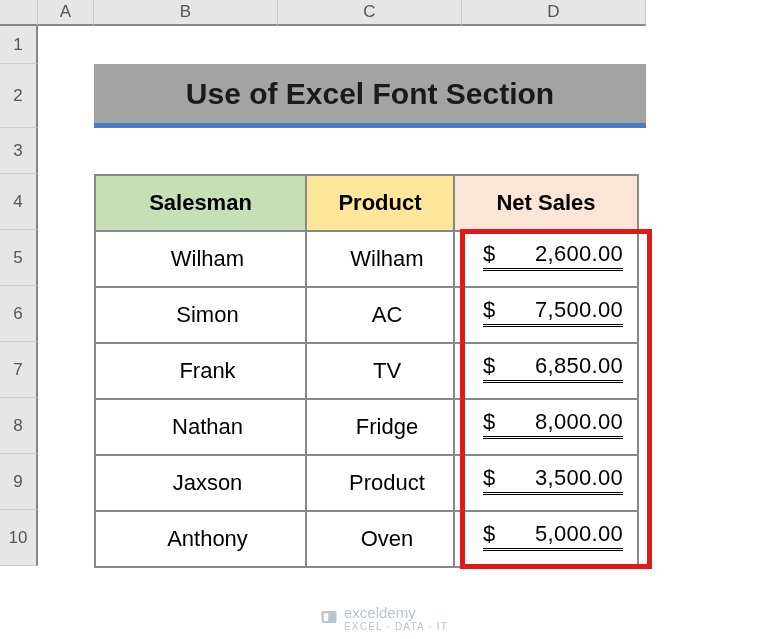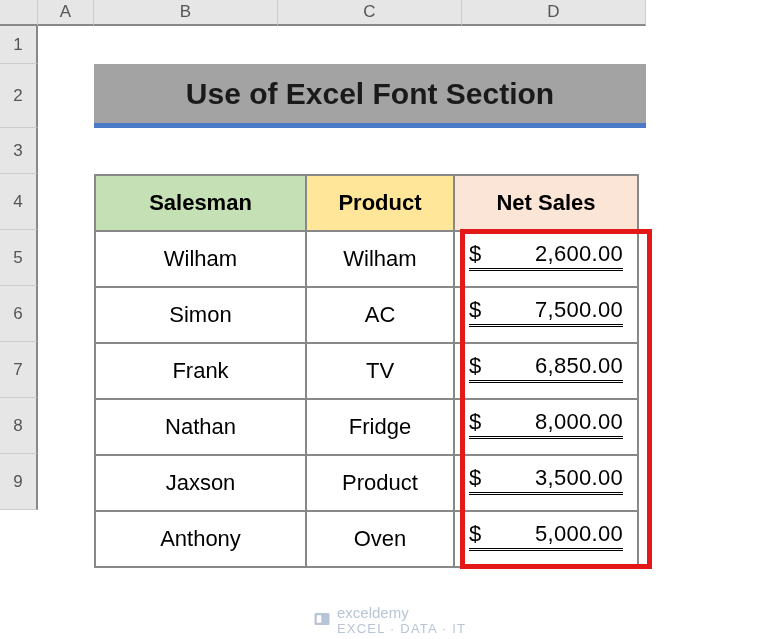--- a/index.html
+++ b/index.html
@@ -22,32 +22,32 @@
   .grid { position: absolute; left: 38px; top: 26px; right: 0; bottom: 0; }
   
   .title-cell { position: absolute; left: 56px; top: 38px; width: 552px; height: 64px; display: flex; align-items: center; justify-content: center; font-size: 30px; font-weight: bold; color: #1a1a1a; background: #a3a3a3; border-bottom: 5px solid #4a7bc8; }
   
   .tbl { position: absolute; left: 56px; top: 148px; border-collapse: collapse; }
   .tbl th, .tbl td { border: 2px solid #888; text-align: center; font-size: 22px; height: 56px; }
   .tbl th { font-weight: bold; }
   .th-sales { background: #c5e0b4; width: 211px; }
   .th-prod  { background: #ffe699; width: 148px; }
   .th-net   { background: #fbe5d6; width: 184px; }
-  .tbl td { background: #fff; }
+  .tbl td { background: #fff; padding-left: 14px; }
   
   .currency { display: flex; justify-content: space-between; align-items: flex-end; padding: 0 14px 6px 14px; }
   .currency .sym { text-align: left; }
   .currency .val { text-align: center; letter-spacing: 0.3px; }
   .double-u { border-bottom: 3px double #000; padding-bottom: 1px; display: flex; justify-content: space-between; width: 100%; }
   
   .highlight { position: absolute; left: 422px; top: 203px; width: 192px; height: 340px; border: 5px solid #e31818; pointer-events: none; }
   
-  .watermark { position: absolute; left: 275px; top: 578px; font-size: 15px; color: #b8c5d6; display: flex; align-items: center; gap: 6px; }
+  .watermark { position: absolute; left: 282px; top: 578px; font-size: 15px; color: #b8c5d6; display: flex; align-items: center; gap: 6px; }
   .watermark svg { width: 18px; height: 18px; }
-  .wm-sub { font-size: 13px; letter-spacing: 1.2px; color: #b8c5d6; }
+  .wm-sub { font-size: 10px; letter-spacing: 1.2px; color: #b8c5d6; }
 </style>
 </head>
 <body>
 
 <div class="corner"></div>
 
 <div class="col-headers">
   <div class="col-header cw-A">A</div>
   <div class="col-header cw">B</div>
   <div class="col-header cw">C</div>
@@ -57,20 +57,21 @@
 <div class="row-headers">
   <div class="row-header rh-1">1</div>
   <div class="row-header rh-2">2</div>
   <div class="row-header rh-3">3</div>
   <div class="row-header rh">4</div>
   <div class="row-header rh">5</div>
   <div class="row-header rh">6</div>
   <div class="row-header rh">7</div>
   <div class="row-header rh">8</div>
   <div class="row-header rh">9</div>
+  <div class="row-header rh">10</div>
 </div>
 
 <div class="grid">
 
   <div class="title-cell">Use of Excel Font Section</div>
 
   <table class="tbl">
     <thead>
       <tr>
         <th class="th-sales">Salesman</th>

